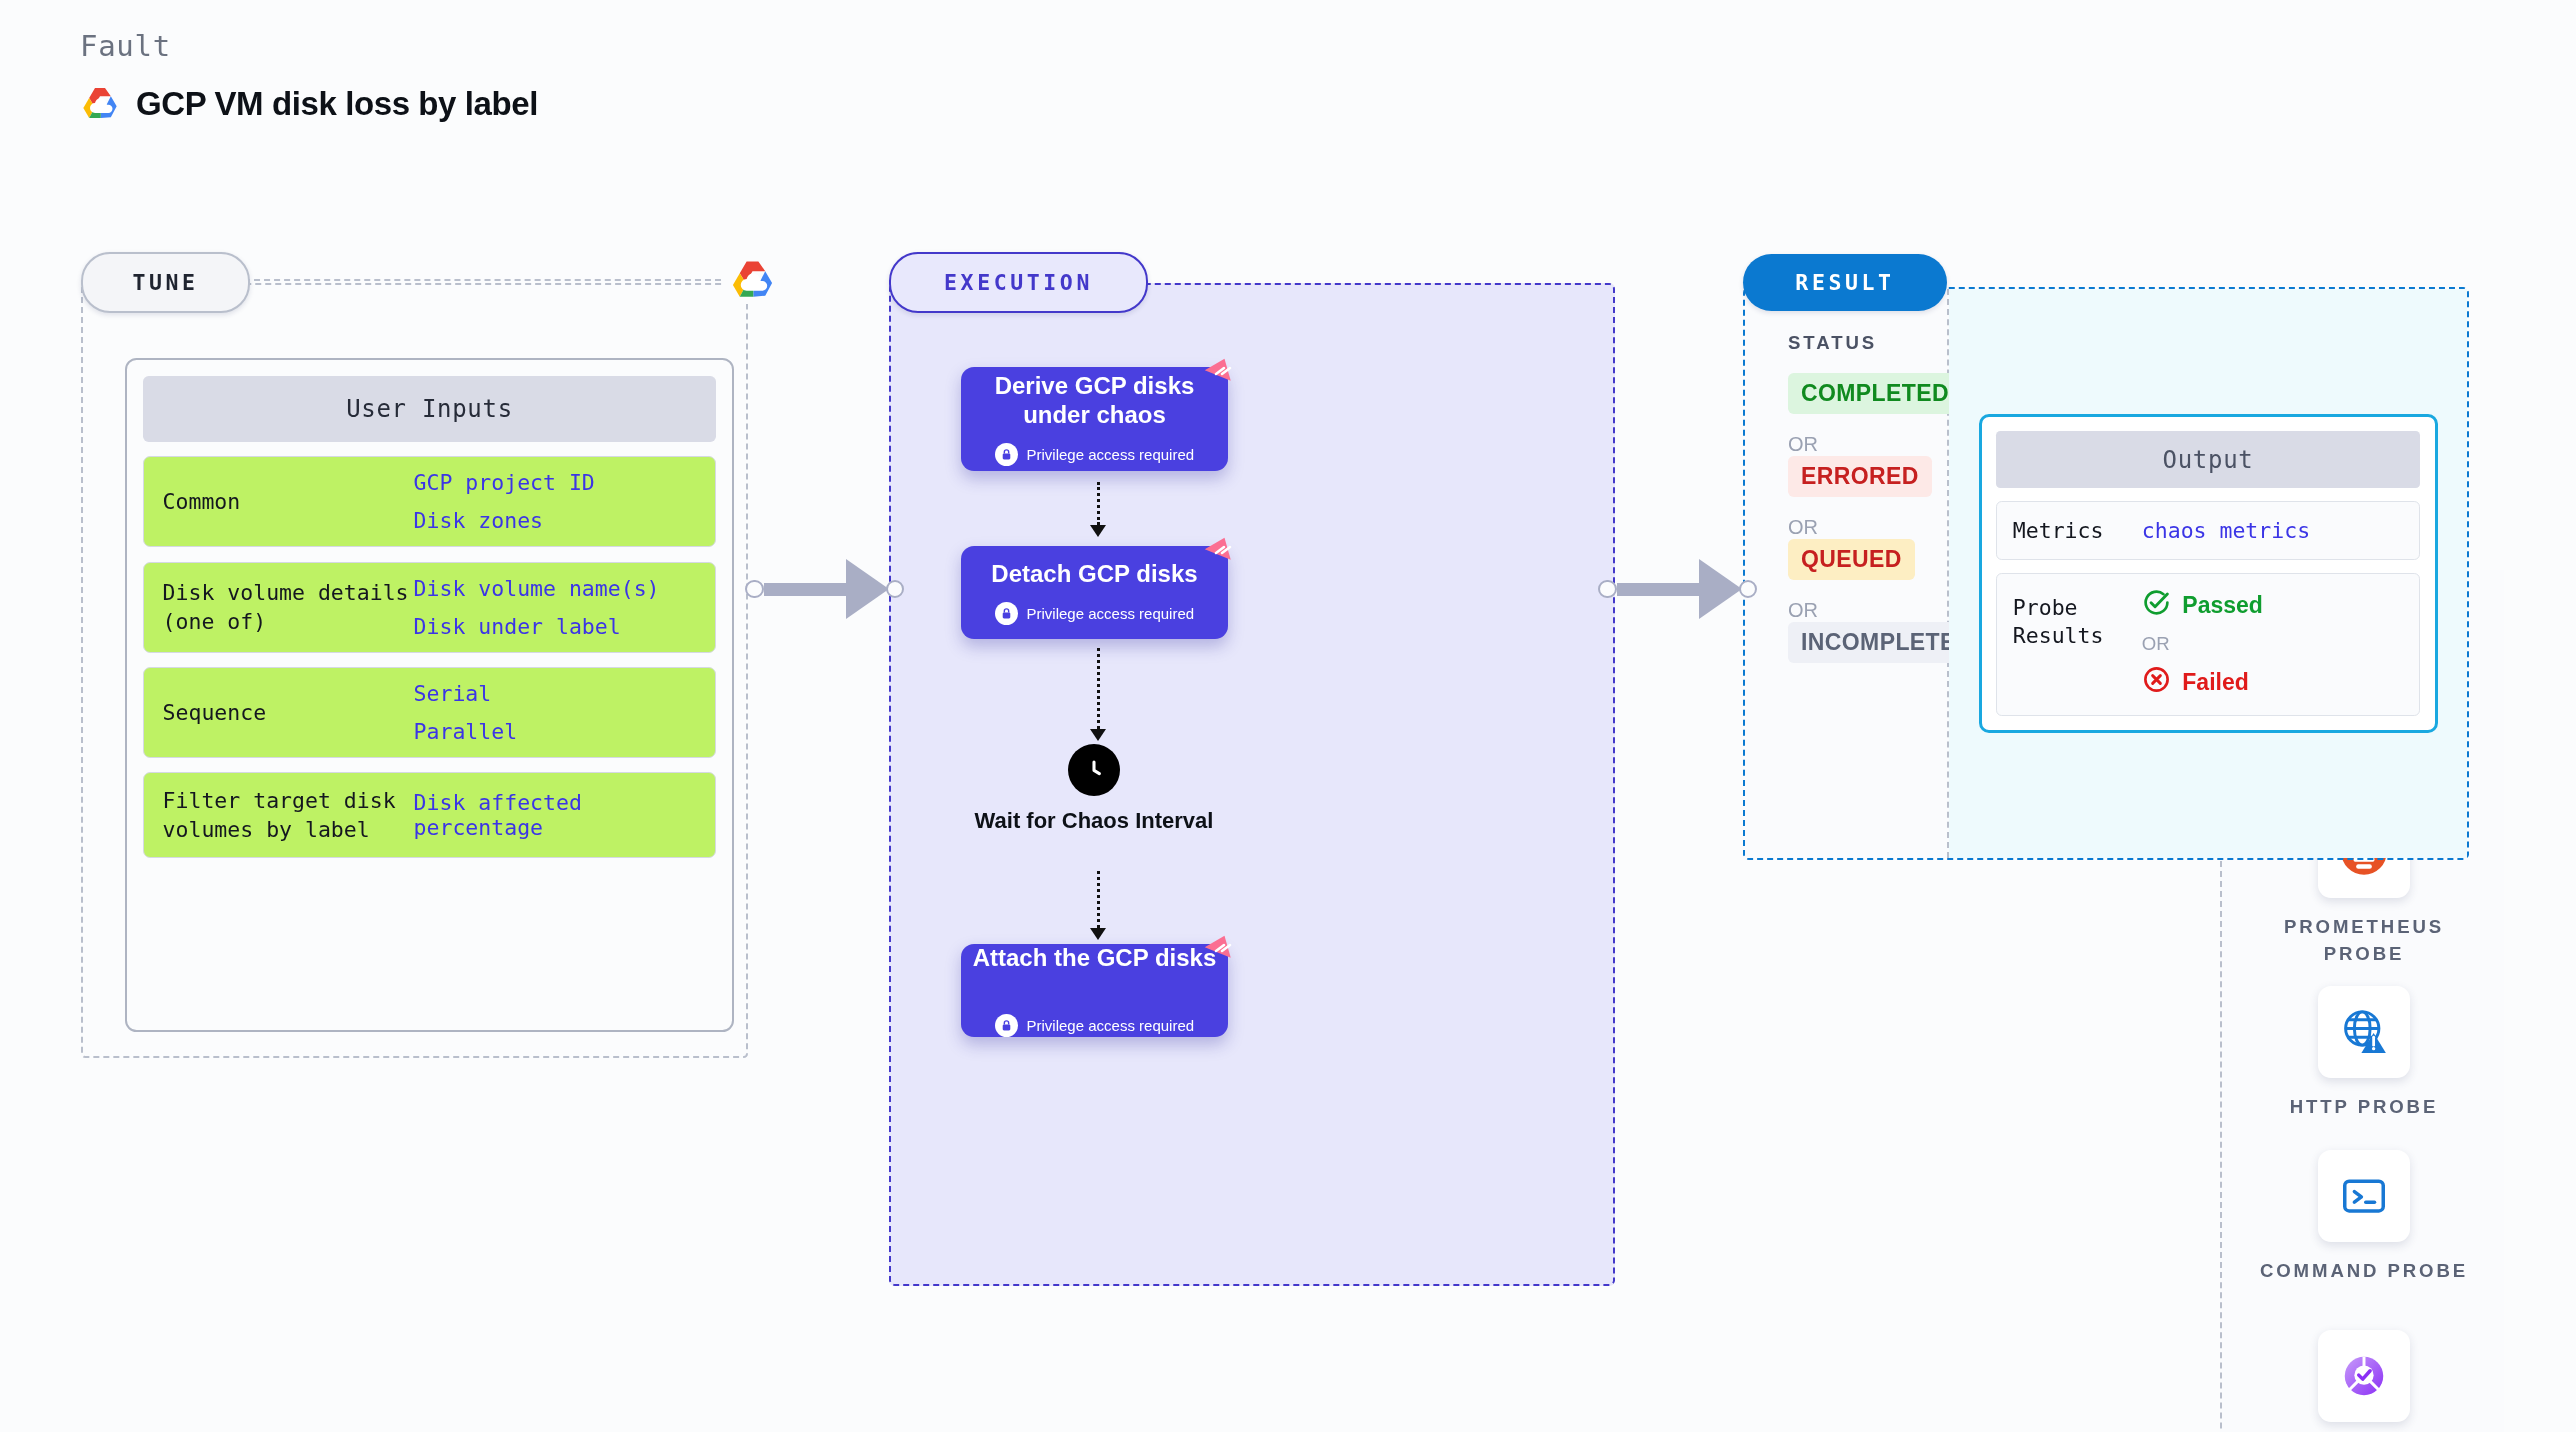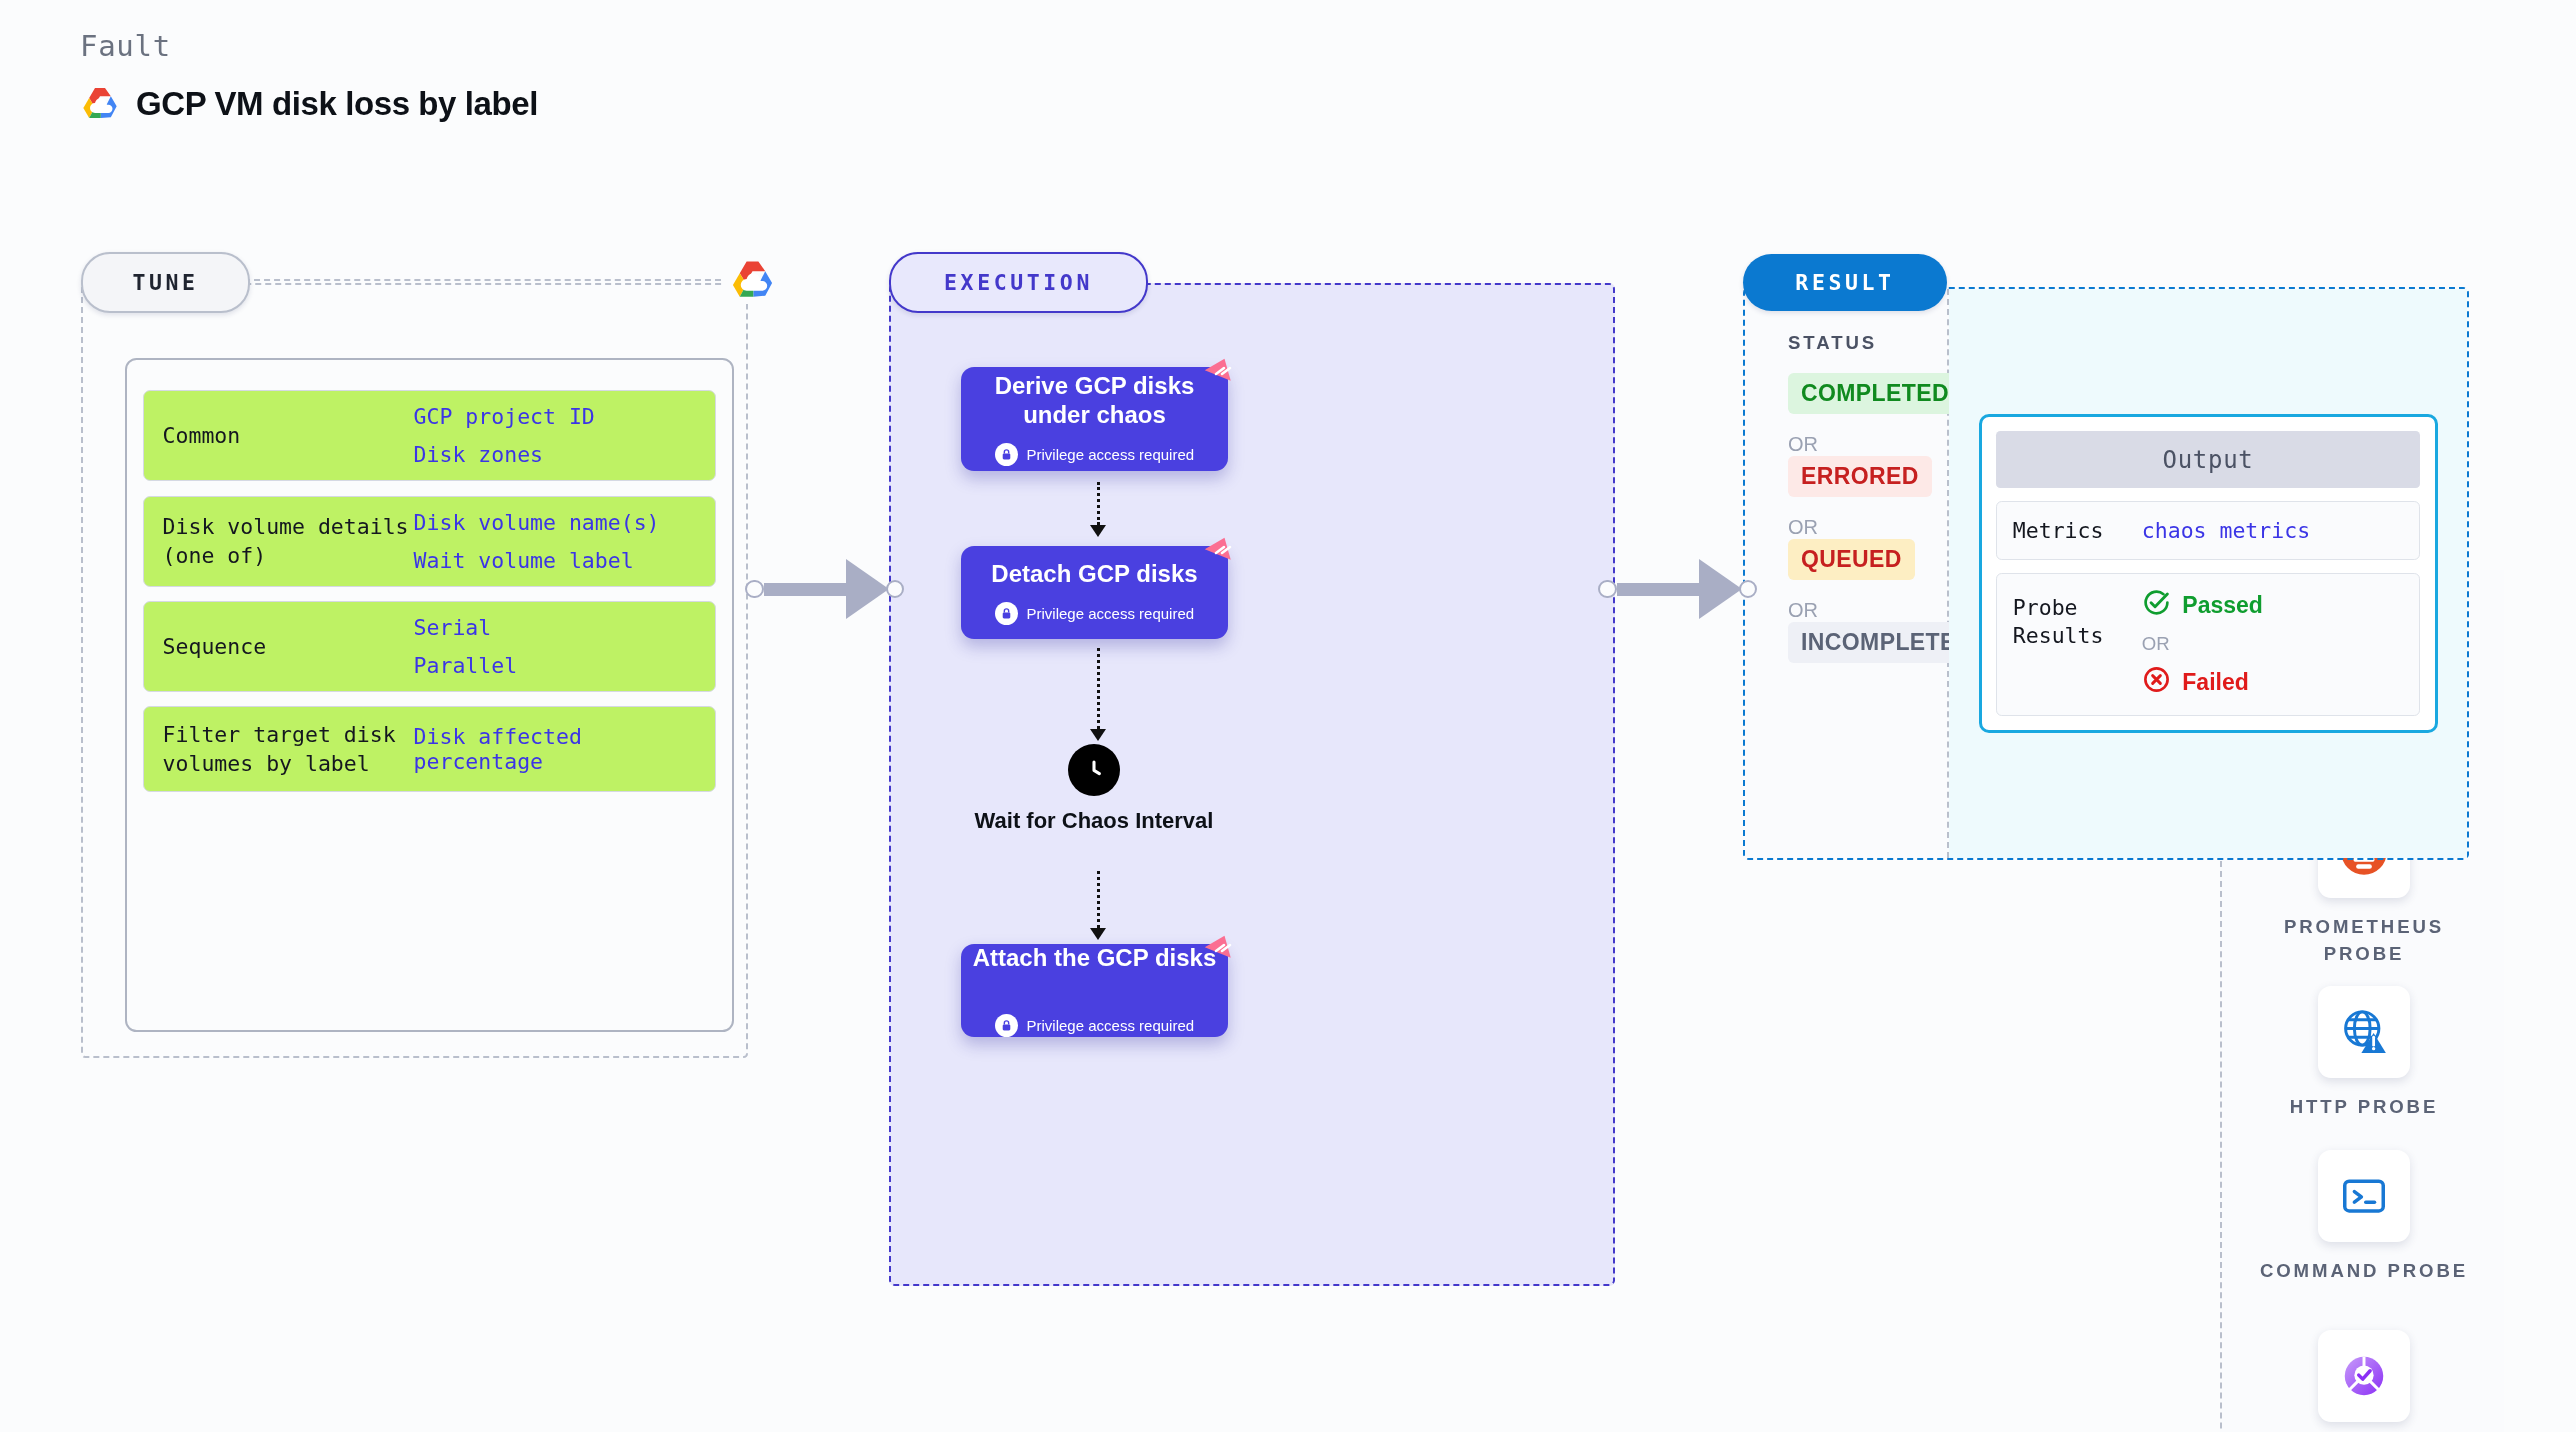--- a/index.html
+++ b/index.html
@@ -160,34 +160,35 @@
   <svg width="47" height="42" viewBox="0 0 48 42">
     <path d="M30 3 L18 3 L11 15 L17 25 L24 13 L37 13 Z" fill="#ea4335"></path>
     <path d="M11 15 L4 27 L11 39 L17 28 L17 25 Z" fill="#fbbc05"></path>
     <path d="M11 39 L25 39 L25 28 L17 28 Z" fill="#34a853"></path>
     <path d="M37 13 L44 25 L37 38 L25 39 L25 28 L31 25 Z" fill="#4285f4"></path>
     <path d="M24 15 a8 8 0 0 1 8 8 h2 a5 5 0 0 1 0 10 H18 a6 6 0 0 1 0-12 a8 8 0 0 1 6-6 z" fill="#fff"></path>
   </svg>
 </div>
 
 <div id="user-inputs-card">
+  <div id="user-inputs-head" class="mono">User Inputs</div>
 
   <div class="ui-row">
     <div class="ui-key">Common</div>
     <div class="ui-vals">
       <div class="ui-val">GCP project ID</div>
       <div class="ui-val">Disk zones</div>
     </div>
   </div>
 
   <div class="ui-row">
     <div class="ui-key">Disk volume details (one of)</div>
     <div class="ui-vals">
       <div class="ui-val">Disk volume name(s)</div>
-      <div class="ui-val">Wait volume label</div>
+      <div class="ui-val">Disk under label</div>
     </div>
   </div>
 
   <div class="ui-row">
     <div class="ui-key">Sequence</div>
     <div class="ui-vals">
       <div class="ui-val">Serial</div>
       <div class="ui-val">Parallel</div>
     </div>
   </div>

